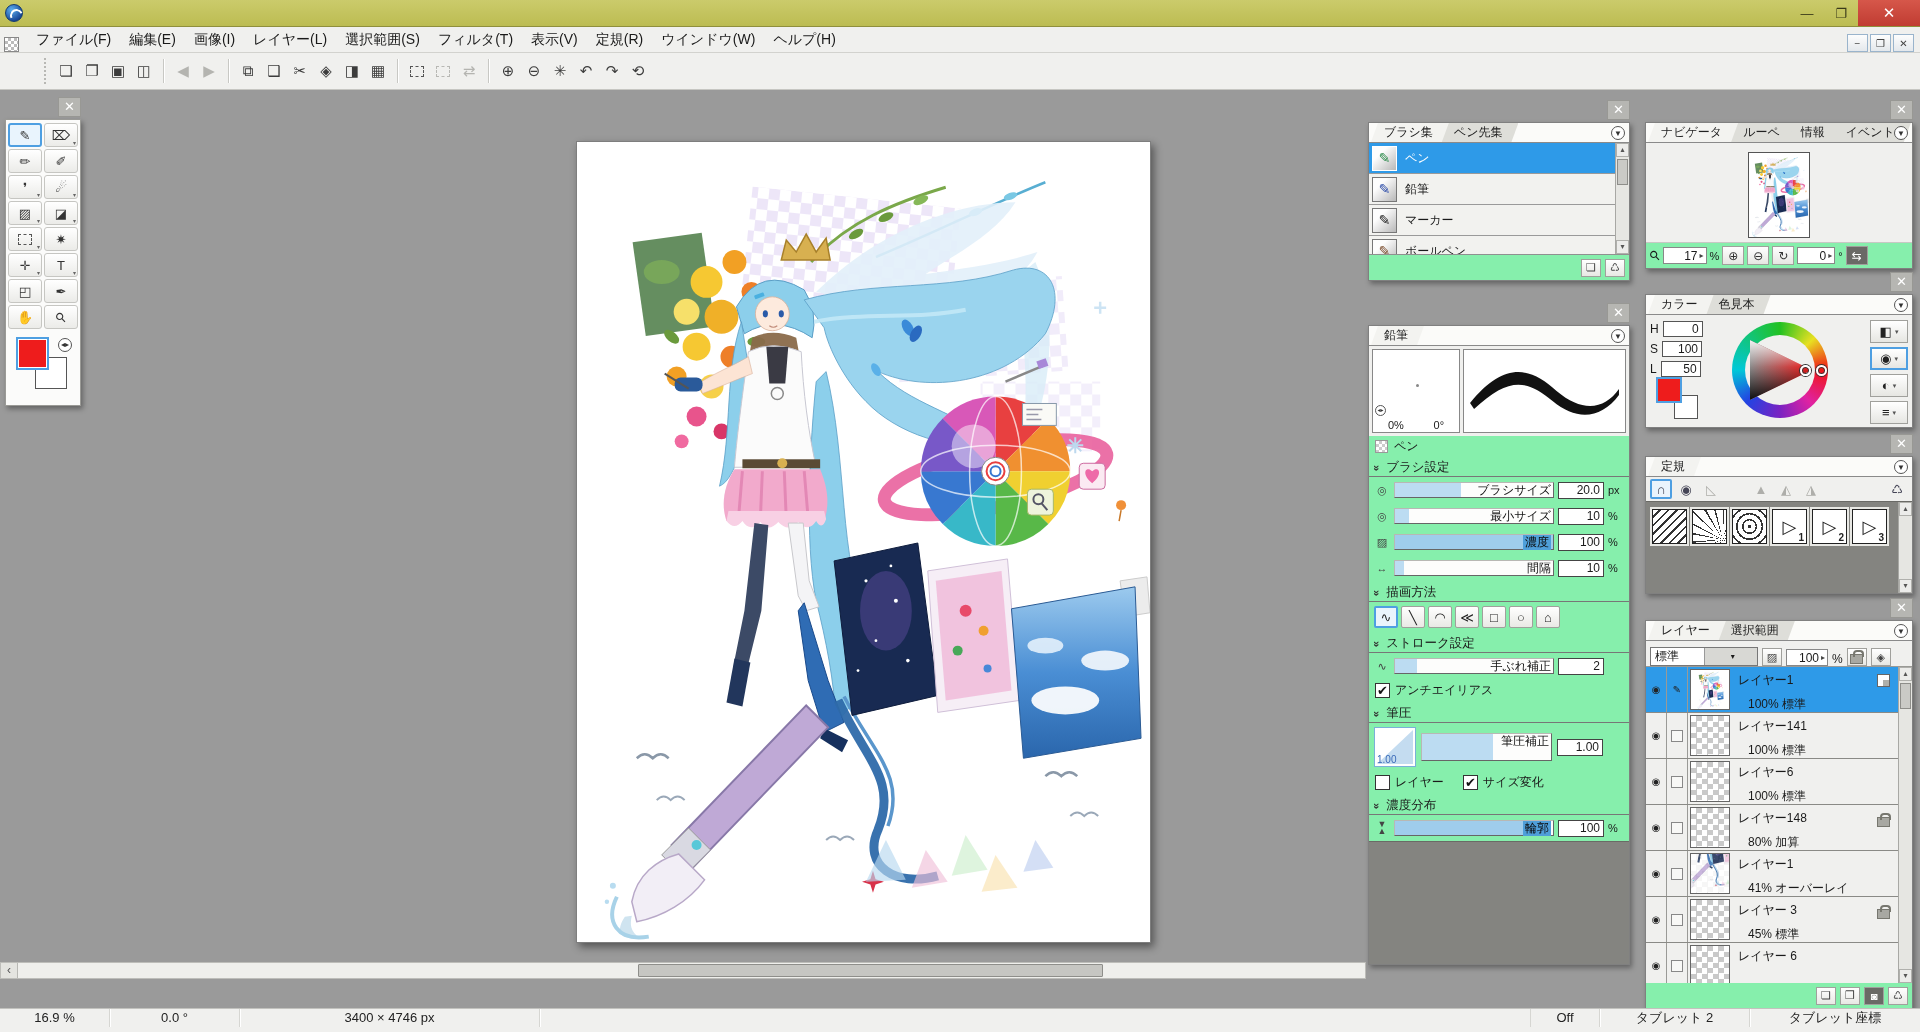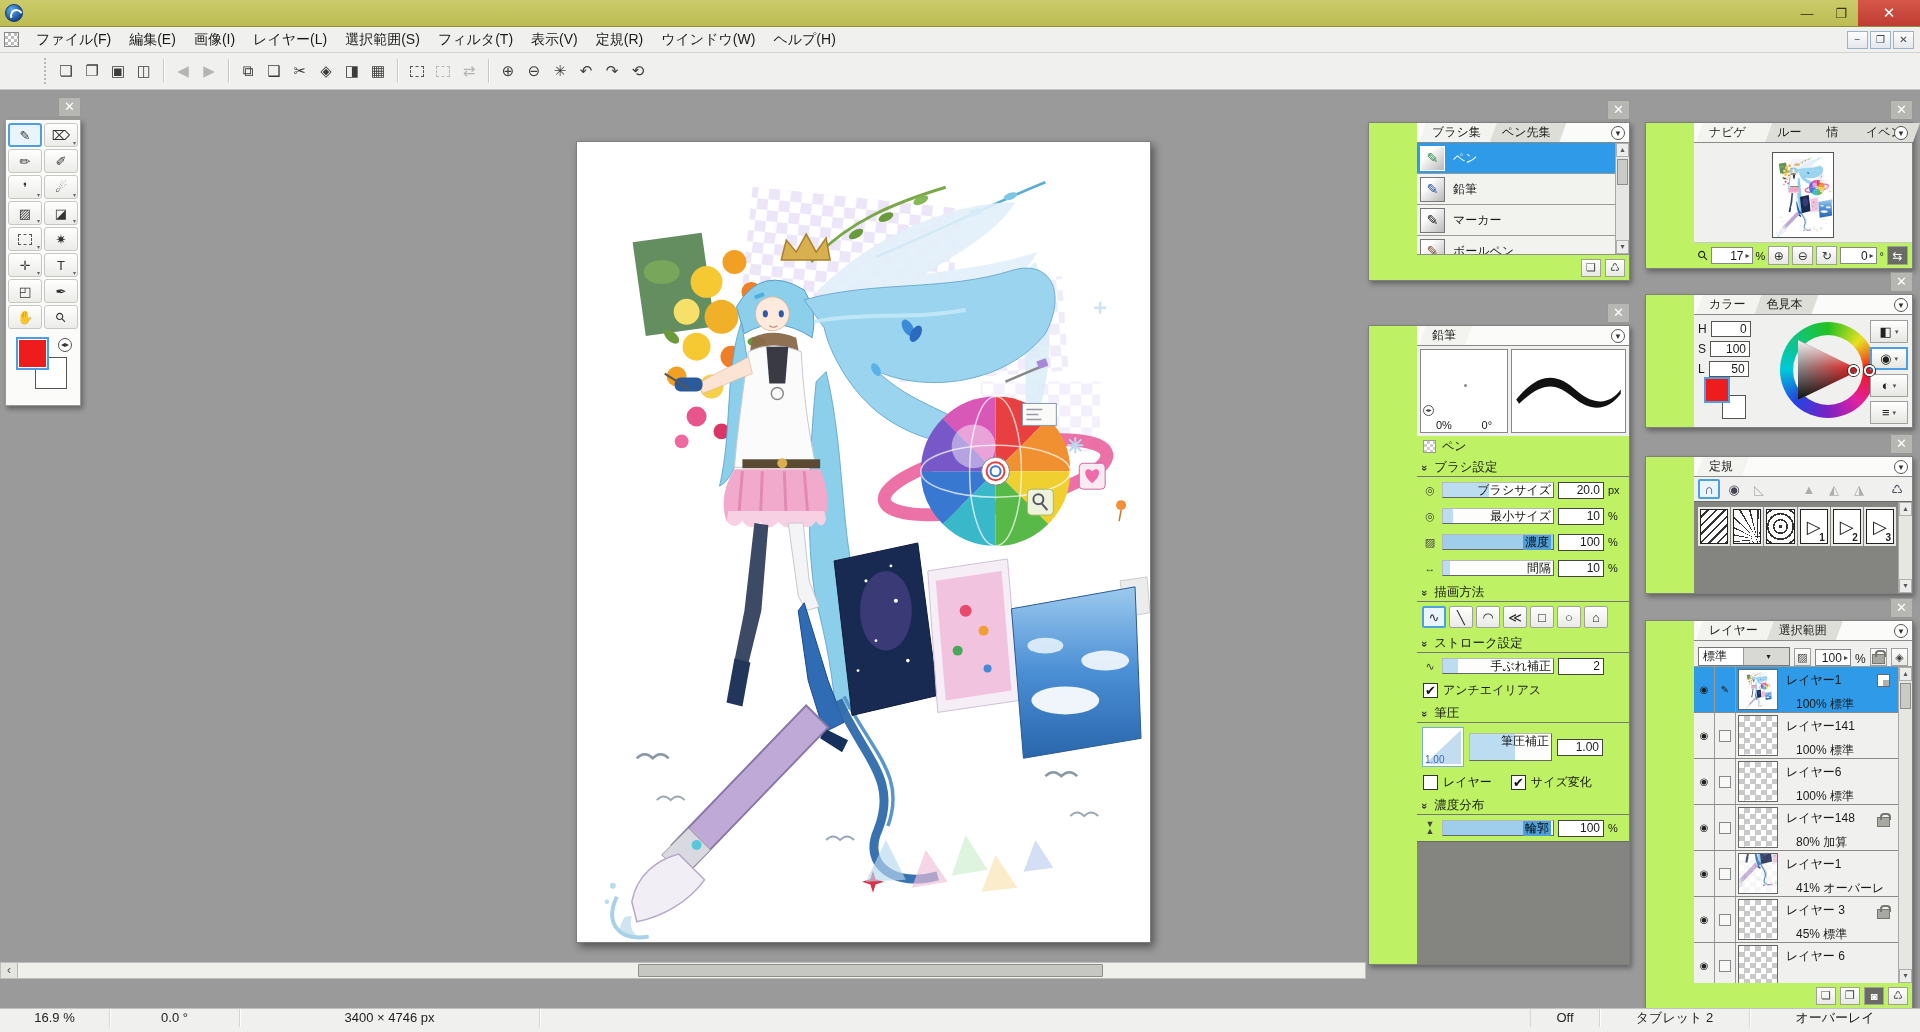--- a/index.html
+++ b/index.html
@@ -17,21 +17,21 @@
     border:1px solid #123a70;position:relative;}
   .appicon::after{content:"";position:absolute;left:4px;top:4px;width:9px;height:9px;
     border:2px solid #fff;border-color:#fff transparent transparent #fff;border-radius:50%;transform:rotate(20deg);}
   .title-text{position:absolute;left:0;right:0;text-align:center;font-size:15px;color:#7c1f1f;font-weight:bold;}
   .winbtns{margin-left:auto;display:flex;height:100%;align-items:stretch;z-index:2;}
   .winbtn{width:34px;display:flex;align-items:center;justify-content:center;font-size:13px;color:#3a3a1a;}
   .winbtn.close{width:62px;background:linear-gradient(#d6574a,#c03c32);color:#fff;font-weight:bold;font-size:15px;}
 
   
   .menubar{position:absolute;left:0;top:27px;width:100%;height:26px;background:#f0f0ee;
-    border-bottom:1px solid #d2d2ce;display:flex;align-items:center;font-size:14px;}
+    border-bottom:1px solid #d2d2ce;display:flex;align-items:flex-end;font-size:14px;}
   .menudoc{width:15px;height:15px;margin:0 8px 0 4px;border:1px solid #888;
     background:conic-gradient(#bbb 25%,#fff 0 50%,#bbb 0 75%,#fff 0);background-size:6px 6px;}
   .menuitem{padding:3px 9px;cursor:default;}
   .mdibtns{margin-left:auto;margin-right:6px;display:flex;gap:2px;}
   .mdibtn{width:21px;height:18px;border:1px solid #9ab4cc;background:linear-gradient(#fdfdfd,#e4e8ec);
     font-size:10px;display:flex;align-items:center;justify-content:center;color:#444;}
 
   
   .toolbar{position:absolute;left:0;top:53px;width:100%;height:37px;background:#f0f0ee;
     border-bottom:1px solid #c6c6c2;display:flex;align-items:center;}
@@ -52,22 +52,22 @@
     border:1px solid #bdbdb9;}
   .hscroll .arrow{position:absolute;left:0;top:0;width:17px;height:15px;background:#e4e4e0;
     border-right:1px solid #b8b8b4;text-align:center;line-height:14px;font-size:12px;color:#555;}
   .hscroll .thumb{position:absolute;left:637px;top:1px;width:465px;height:13px;background:#c6c6c2;
     border:1px solid #8e8e8a;border-radius:1px;}
 
   
   .pgroup{position:absolute;}
   .closebox{position:absolute;right:0;top:0;width:23px;height:20px;background:#b6b6b2;
     border:1px solid #989894;color:#fff;font-weight:bold;font-size:13px;text-align:center;line-height:18px;}
-  .panel{position:absolute;left:0;top:22px;right:0;background:#bef264;border:1px solid #808080;
-    box-shadow:2px 3px 5px rgba(0,0,0,.35);padding-left:48px;}
+  .panel{position:absolute;left:0;top:22px;right:0;background:#86efac;border:1px solid #808080;
+    box-shadow:2px 3px 5px rgba(0,0,0,.35);}
   .tabbar{height:20px;background:#fbfbf9;border-bottom:1px solid #8a8a8a;position:relative;
     display:flex;align-items:flex-end;padding-left:2px;}
   .tab{height:19px;line-height:19px;padding:0 16px 0 13px;font-size:12px;background:#deded9;
     color:#222;clip-path:polygon(7px 0,100% 0,calc(100% - 7px) 100%,0 100%);margin-right:-8px;}
   .tab.active{background:#f3f3f0;z-index:2;}
   .tabdrop{position:absolute;right:4px;top:3px;width:14px;height:14px;border:1px solid #555;
     border-radius:50%;background:#fff;font-size:8px;line-height:13px;text-align:center;color:#333;z-index:3;}
 
   
   .vscroll{position:absolute;right:0;top:0;bottom:0;width:14px;background:#e6e6e2;border-left:1px solid #a8a8a4;}
@@ -943,16 +943,16 @@
 
   </div>
 
   <div class="statusbar">
     <span class="scell" style="width:110px;">16.9 %</span>
     <span class="scell" style="width:130px;">0.0 °</span>
     <span class="scell" style="width:300px;">3400 × 4746 px</span>
     <span class="sspacer"></span>
     <span class="scell" style="width:70px;border-left:1px solid #d6d6d2;">Off</span>
     <span class="scell" style="width:150px;">タブレット 2</span>
-    <span class="scell" style="width:170px;border-right:none;">オーバーレイ</span>
+    <span class="scell" style="width:170px;border-right:none;">タブレット座標</span>
   </div>
 
 </div>
 
 </body></html>

